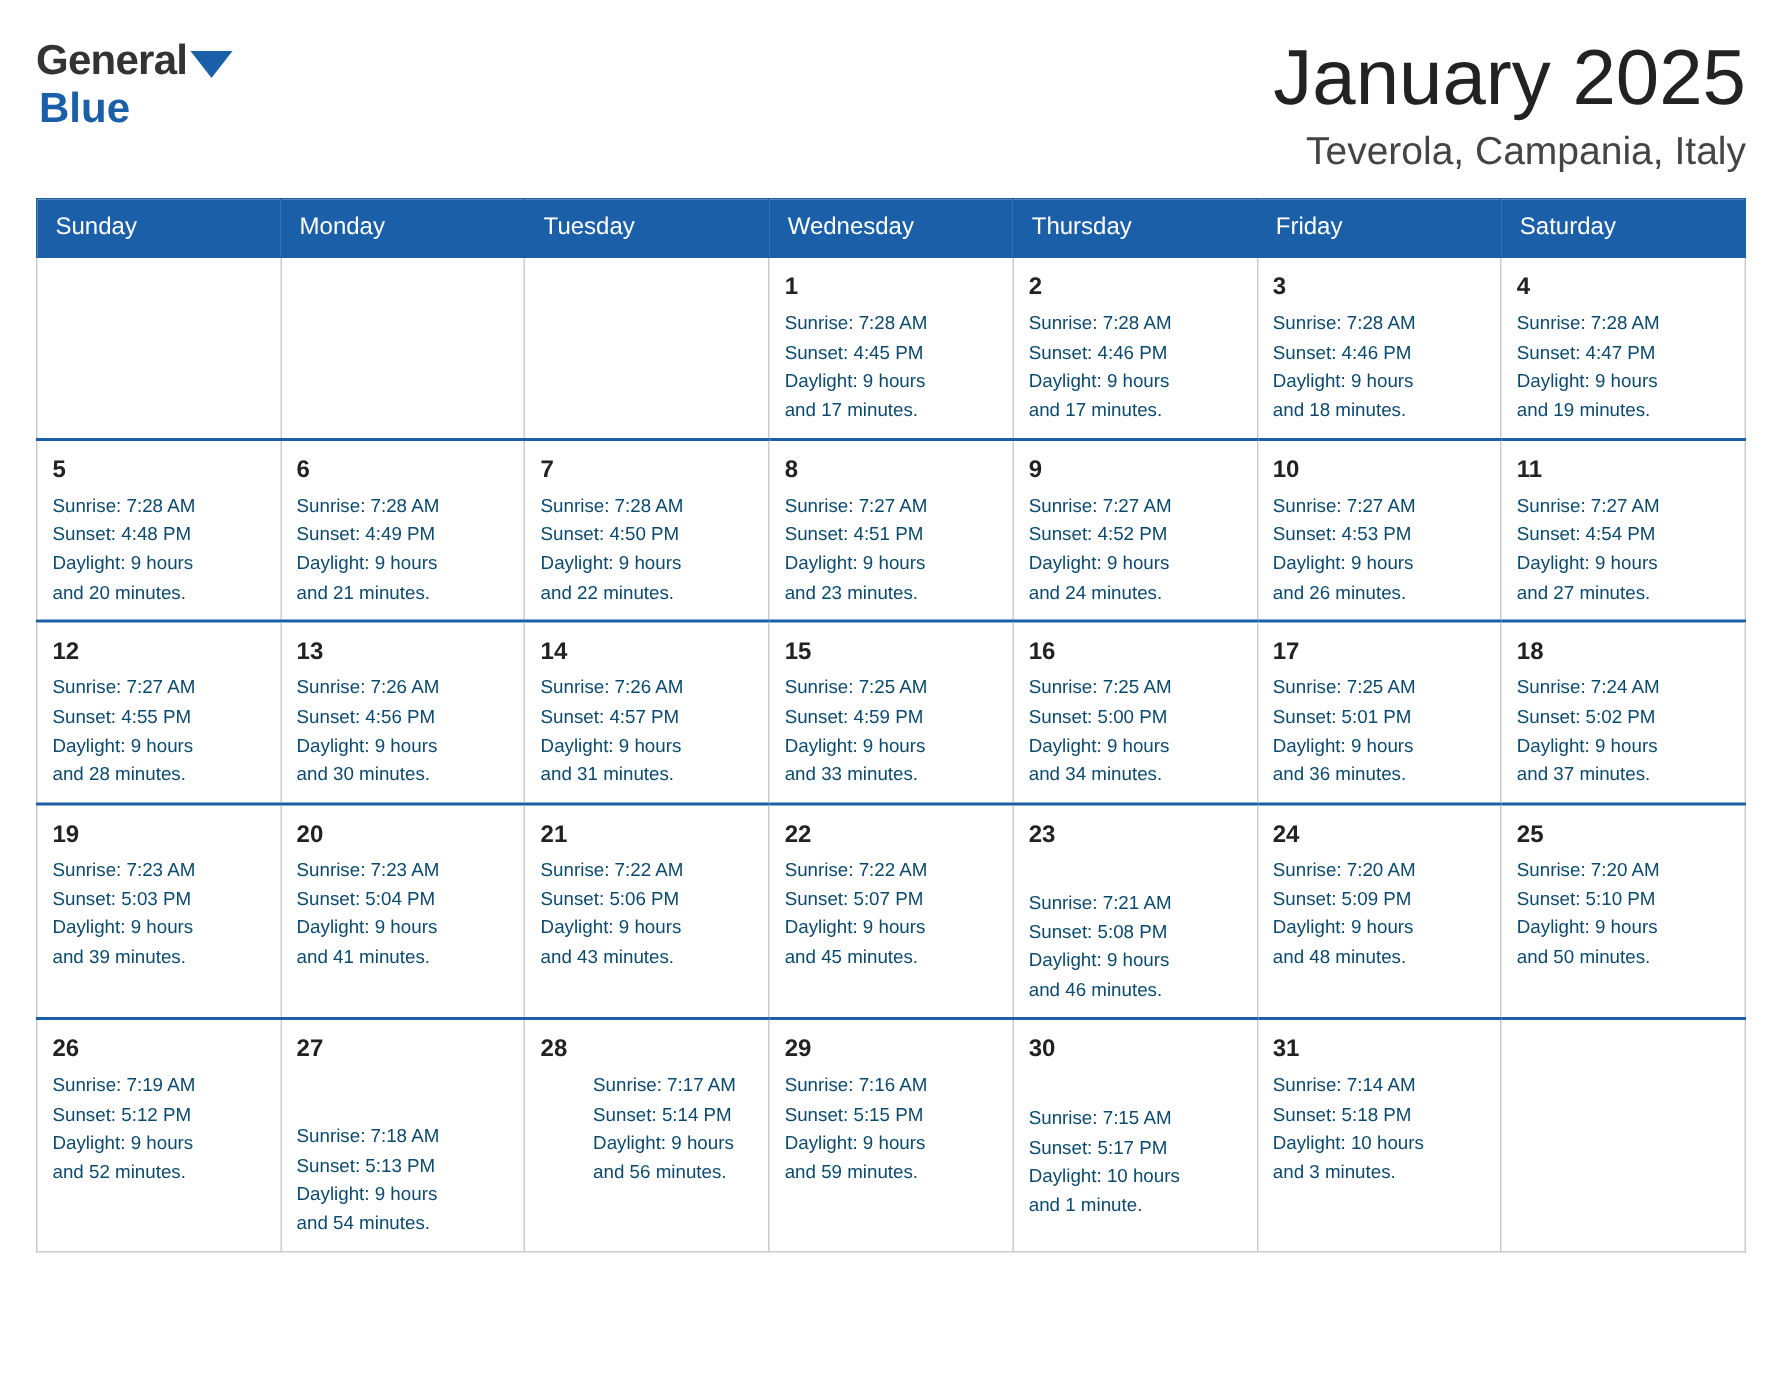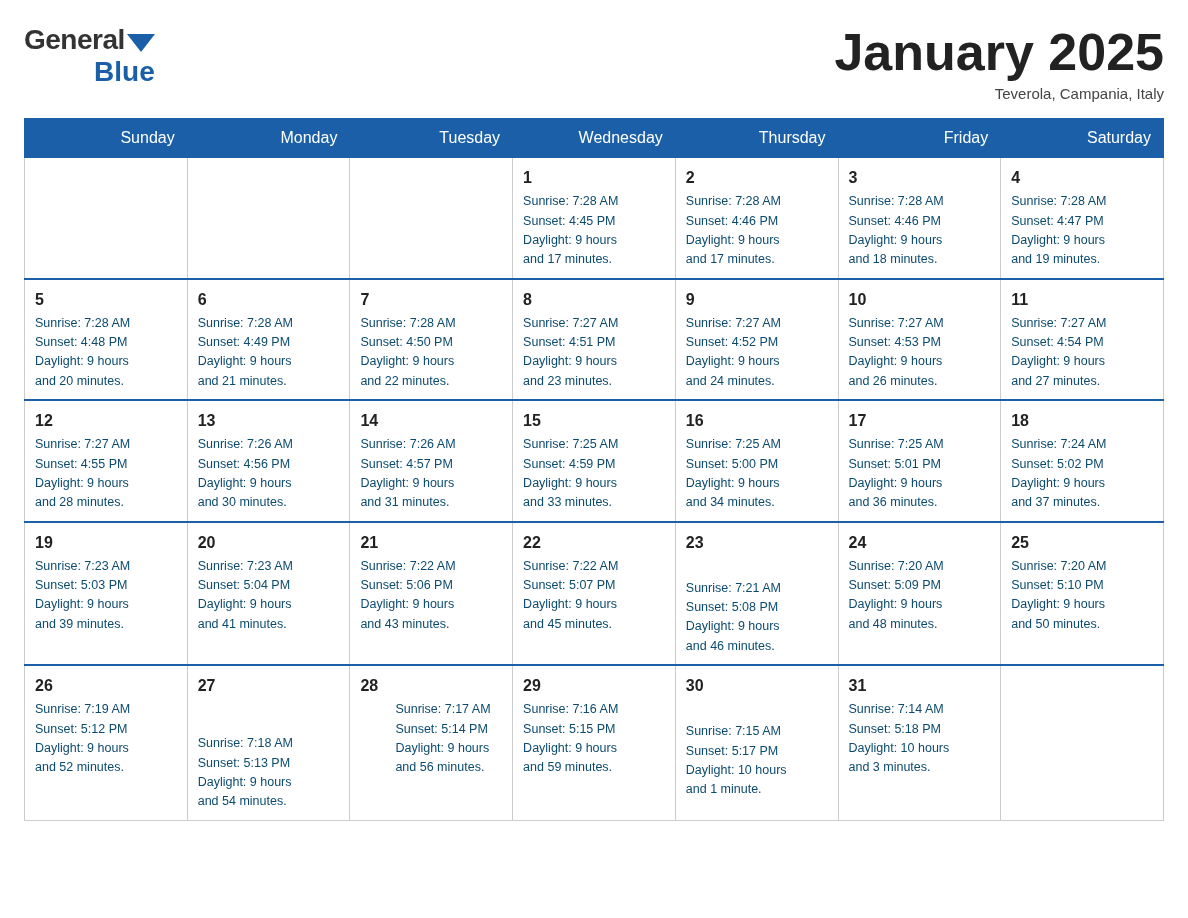--- a/index.html
+++ b/index.html
@@ -12,21 +12,21 @@
     }
     .header {
       display: flex;
       justify-content: space-between;
       align-items: flex-start;
       margin-bottom: 16px;
     }
     .logo {
       display: flex;
       flex-direction: column;
-      align-items: flex-end;
+      align-items: flex-start;
     }
     .logo-top {
       display: flex;
       align-items: center;
     }
     .logo-general {
       font-size: 28px;
       font-weight: bold;
       color: #333;
       letter-spacing: -0.5px;
@@ -44,40 +44,40 @@
       font-size: 28px;
       font-weight: bold;
       color: #1a5fa8;
       margin-left: 2px;
     }
     .title-block {
       text-align: right;
     }
     .month-title {
       font-size: 52px;
-      font-weight: bold;
+      font-weight: normal;
       color: #222;
       line-height: 1.1;
     }
     .location {
-      font-size: 15px;
+      font-size: 26px;
       color: #444;
       margin-top: 4px;
     }
     .calendar-table {
       width: 100%;
       border-collapse: collapse;
     }
     .calendar-table th {
       background-color: #1a5fa8;
       color: #fff;
       font-size: 16px;
       font-weight: normal;
       padding: 10px 12px;
-      text-align: right;
+      text-align: left;
       border: 1px solid #1a5fa8;
     }
     .calendar-table td {
       vertical-align: top;
       padding: 8px 10px;
       border: 1px solid #ccc;
       width: calc(100% / 7);
       min-height: 90px;
       font-size: 13px;
       color: #333;

